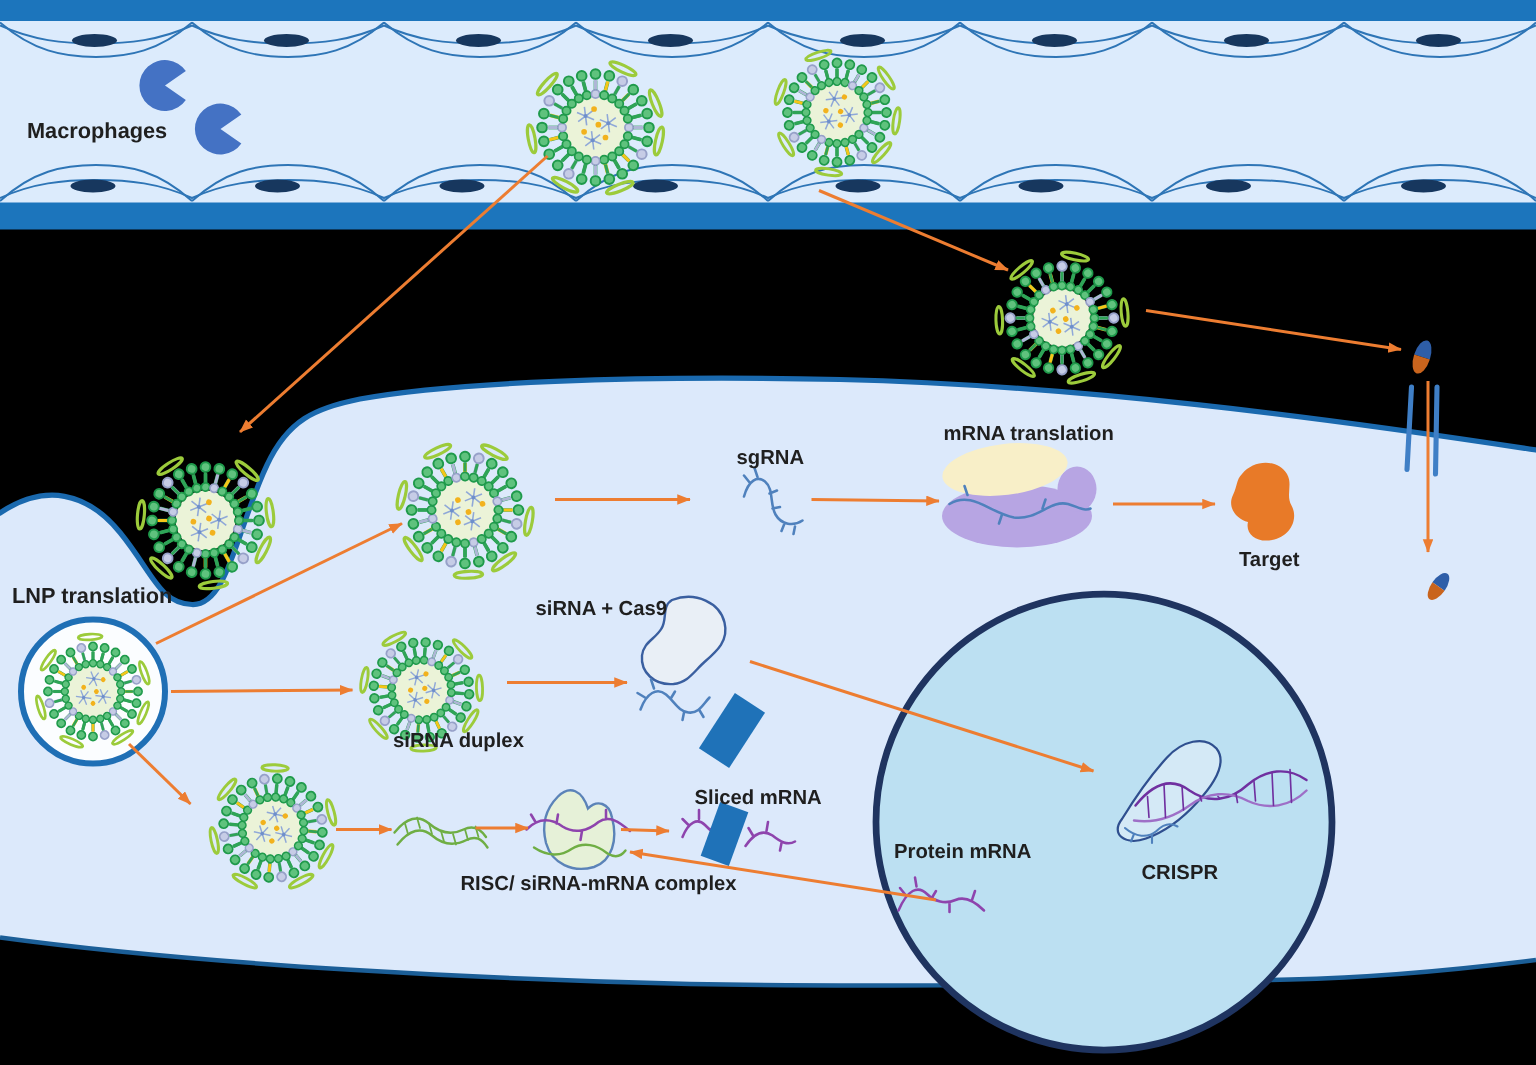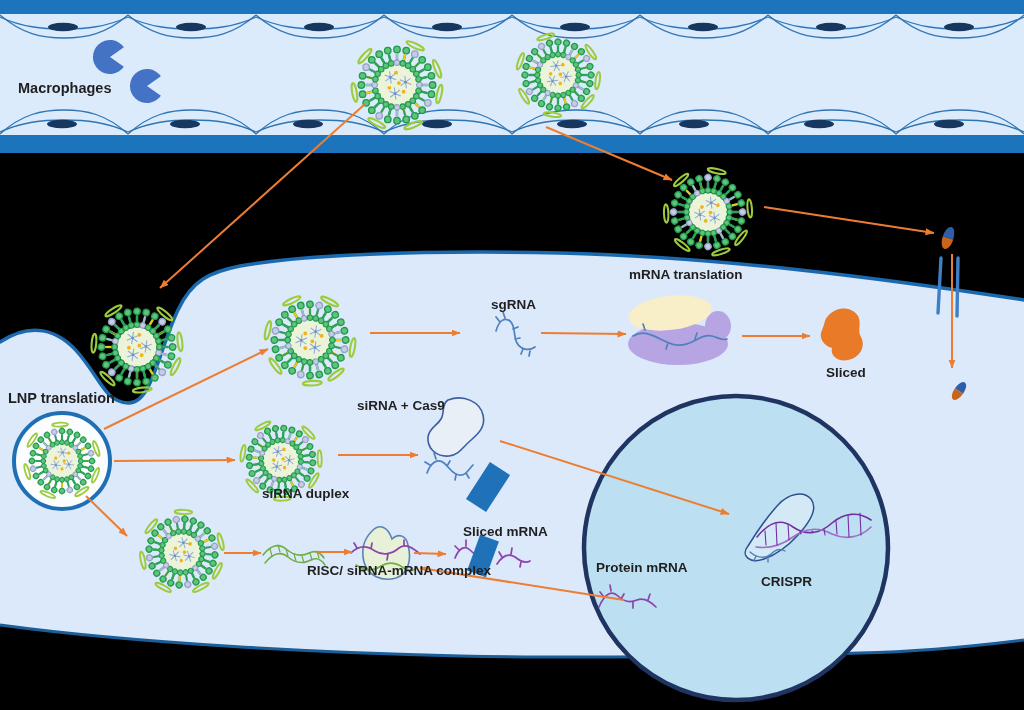--- a/index.html
+++ b/index.html
@@ -302,21 +302,21 @@
         <line x1="224" y1="553" x2="261" y2="553" class="arrow" marker-end="url(#ah)"></line>
         <line x1="317" y1="552" x2="352" y2="552" class="arrow" marker-end="url(#ah)"></line>
         <line x1="414" y1="553" x2="446" y2="554" class="arrow" marker-end="url(#ah)"></line>
         <line x1="624" y1="600" x2="420" y2="568" class="arrow" marker-end="url(#ah)"></line>
       </g>
   </svg>
 
   <div class="lbl lbl-lg" style="left:18px;top:80px">Macrophages</div>
   <div class="lbl lbl-lg" style="left:8px;top:390px">LNP translation</div>
   <div class="lbl" style="left:491px;top:297px">sgRNA</div>
-  <div class="lbl" style="left:629px;top:267px">mRNA translation</div>
-  <div class="lbl" style="left:826px;top:365px">Sliced</div>
+  <div class="lbl" style="left:629px;top:281px">mRNA translation</div>
+  <div class="lbl" style="left:826px;top:365px">Target</div>
   <div class="lbl" style="left:357px;top:398px">siRNA + Cas9</div>
   <div class="lbl" style="left:262px;top:486px">siRNA duplex</div>
   <div class="lbl" style="left:463px;top:524px">Sliced mRNA</div>
-  <div class="lbl" style="left:307px;top:563px">RISC/ siRNA-mRNA complex</div>
+  <div class="lbl" style="left:307px;top:581px">RISC/ siRNA-mRNA complex</div>
   <div class="lbl" style="left:596px;top:560px">Protein mRNA</div>
   <div class="lbl" style="left:761px;top:574px">CRISPR</div>
 </div>
 
 </body></html>

